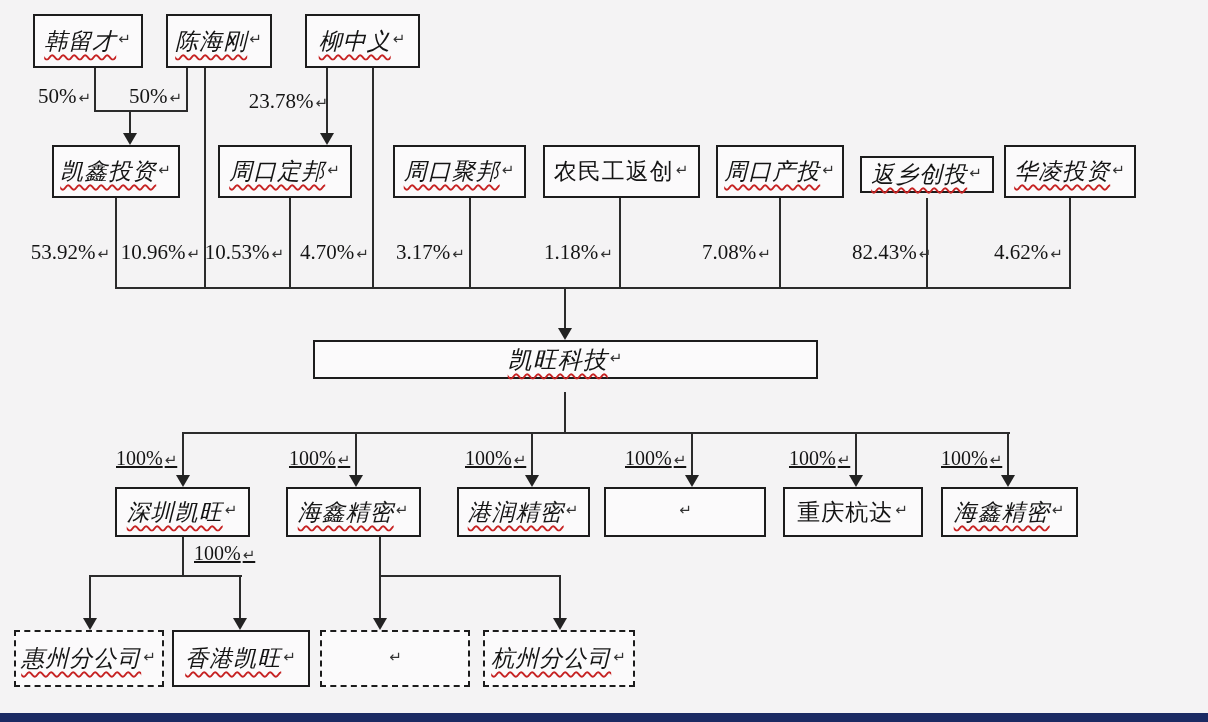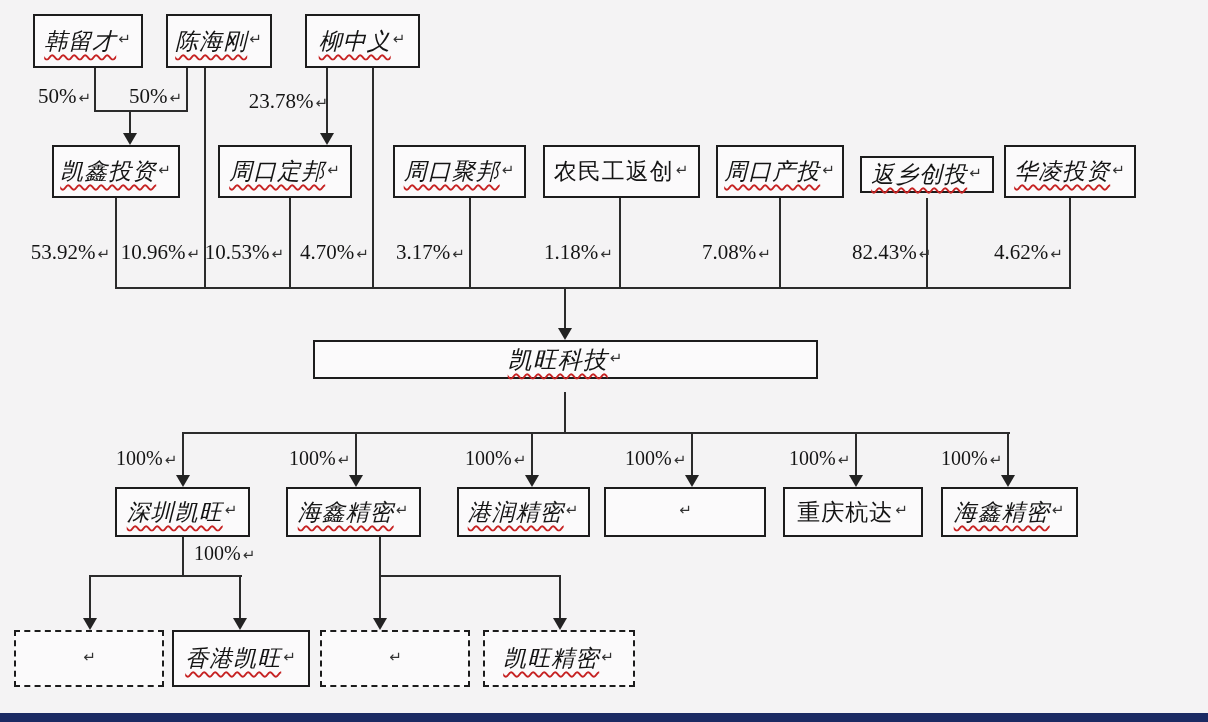--- a/index.html
+++ b/index.html
@@ -24,21 +24,21 @@
   .box.dashed{border-style:dashed;}
   .box.main{font-size:24px;}
   .nm.u{text-decoration:underline;text-decoration-style:wavy;
         text-decoration-color:#c62222;text-decoration-thickness:2px;
         text-underline-offset:5px;text-decoration-skip-ink:none;font-style:italic;}
   
   .rm{font-size:15px;color:#333;margin-left:2px;transform:translateY(-2px);
       font-family:"DejaVu Sans",sans-serif;}
   
   .pct{position:absolute;font-size:21px;text-align:right;white-space:nowrap;}
-  .pct.small{font-size:20px;}
+  .pct.small{font-size:20px;text-decoration:underline;}
   .pct.leftal{text-align:left;}
   
   .footbar{position:absolute;left:0;bottom:0;width:1208px;height:9px;}
 </style>
 </head>
 <body style="background: rgb(244, 243, 244);">
 
 <div id="stage">
 
   <i class="ln" style="left: 94px; top: 68px; width: 2px; height: 43px; background: rgb(43, 43, 43);"></i>
@@ -219,28 +219,29 @@
   <div class="box" style="left:941px;top:487px;width:137px;height:50px">
     <span class="nm u">海鑫精密</span>
       <span class="rm">↵</span>
   </div>
 
   <div class="pct small leftal" style="left:194px;top:542px;width:64px">
     <span>100%</span><span class="rm">↵</span>
   </div>
 
   <div class="box dashed" style="left:14px;top:630px;width:150px;height:57px">
+    <span class="nm u">惠州分公司</span>
       <span class="rm">↵</span>
   </div>
   <div class="box" style="left:172px;top:630px;width:138px;height:57px">
     <span class="nm u">香港凯旺</span>
       <span class="rm">↵</span>
   </div>
   <div class="box dashed" style="left:320px;top:630px;width:150px;height:57px">
       <span class="rm">↵</span>
   </div>
   <div class="box dashed" style="left:483px;top:630px;width:152px;height:57px">
-    <span class="nm u">凯旺精密</span>
+    <span class="nm u">杭州分公司</span>
       <span class="rm">↵</span>
   </div>
 
   <div class="footbar" style="background: rgb(27, 42, 99);"></div>
 </div>
 
 </body></html>

